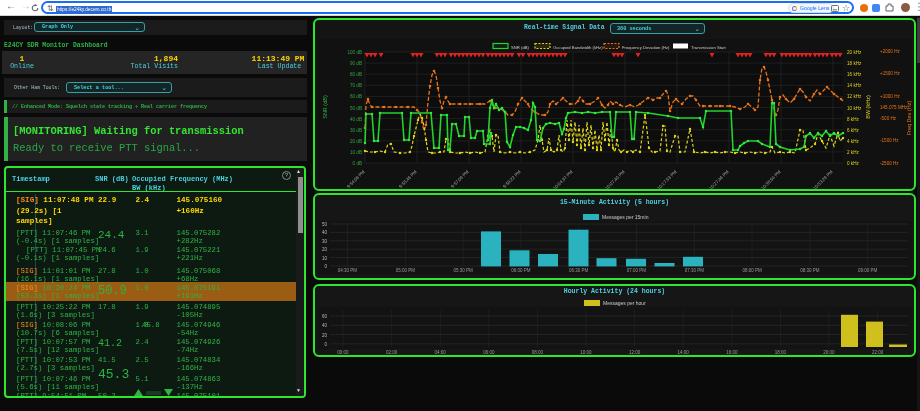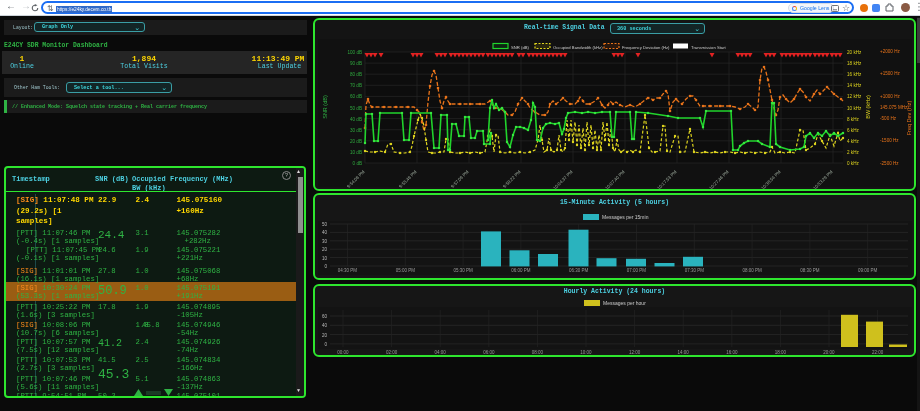--- a/index.html
+++ b/index.html
@@ -56,39 +56,43 @@
   <div class="sel abs" style="left:30px;top:2.8px;width:111px;height:10px;font-size:5.2px;line-height:9px;padding-left:7px;">Graph Only<span class="chev">⌄</span></div>
 </div>
 
 <div class="abs mono nw" style="left:4px;top:41.5px;font-size:6.4px;font-weight:bold;color:#2fb344;">E24CY SDR Monitor Dashboard</div>
 
 <div class="abs mono" style="left:2px;top:51px;width:305px;height:23px;background:#252525;">
   <div class="abs" style="left:6px;top:3px;width:28px;text-align:center;">
         <div class="yl" style="font-size:8px;font-weight:bold;">1</div>
         <div class="cy" style="font-size:6.6px;">Online</div>
       </div>
-  <div class="abs" style="left:108px;top:3px;width:68px;text-align:center;">
+  <div class="abs" style="left:108px;top:3px;width:68px;text-align:right;">
         <div class="yl" style="font-size:8px;font-weight:bold;">1,894</div>
         <div class="cy" style="font-size:6.6px;">Total Visits</div>
       </div>
   <div class="abs" style="left:248px;top:3px;width:56px;text-align:center;">
         <div class="yl nw" style="font-size:8px;font-weight:bold;">11:13:49 PM</div>
         <div class="cy nw" style="font-size:6.6px;margin-left:3px;">Last Update</div>
       </div>
 </div>
 
 <div class="bar mono" style="top:78px;height:19px;">
   <span class="abs" style="left:10px;top:7px;font-size:4.8px;color:#9fc6cc;">Other Ham Tools:</span>
   <div class="sel abs" style="left:62px;top:4px;width:106px;height:11px;font-size:5.2px;line-height:10px;padding-left:7px;">Select a tool...<span class="chev">⌄</span></div>
 </div>
 
 <div class="bar mono" style="top:100px;height:13px;border-left:3px solid #2fb344;">
   <span class="abs nw" style="left:5px;top:4px;font-size:5px;color:#2fb344;font-weight:bold;">// Enhanced Mode: Squelch state tracking + Real carrier frequency</span>
 </div>
 
+<div class="bar mono" style="top:117px;height:44px;background:#212121;border-left:4px solid #2fb344;">
+  <div class="abs nw" style="left:5px;top:8px;font-size:10.4px;font-weight:bold;color:#33e633;">[MONITORING] Waiting for transmission</div>
+  <div class="abs nw" style="left:5px;top:24.5px;font-size:10.4px;color:#28a745;">Ready to receive PTT signal...</div>
+</div>
 
 <div class="abs mono" id="tbl" style="left:4px;top:166px;width:302px;height:232px;border:2px solid #2ee62e;border-radius:4px;background:#0d1a12;overflow:hidden;">
   <div class="abs cy nw" style="left:6px;top:7px;font-size:7px;font-weight:bold;">Timestamp</div>
   <div class="abs cy nw" style="left:89px;top:7px;font-size:7px;font-weight:bold;">SNR (dB)</div>
   <div class="abs cy" style="left:126px;top:7px;font-size:7px;font-weight:bold;line-height:9px;">Occupied<br>BW (kHz)</div>
   <div class="abs cy nw" style="left:164px;top:7px;font-size:7px;font-weight:bold;">Frequency (MHz)</div>
   <div class="abs" style="left:276px;top:3px;width:9px;height:9px;border:1px solid #888;border-radius:50%;color:#aaa;font-size:6px;text-align:center;line-height:8px;">?</div>
   <div class="abs" style="left:0;top:23px;width:290px;height:1px;background:#2ee62e;"></div>
   <div class="abs" style="left:29px;top:26px;width:1px;height:202px;background:#1c4a4a;"></div>
   <div class="abs" style="left:0px;top:114px;width:290px;height:19px;background:#9a5d13;"></div>
@@ -97,21 +101,21 @@
       <div class="abs nw" style="left:10px;top:49.2px;color:#ffd700;font-weight:bold;font-size:7.6px;">samples]</div>
       <div class="abs nw" style="left:92px;top:28.2px;color:#ffd700;font-weight:bold;font-size:7.6px;">22.9</div>
       <div class="abs nw" style="left:129.5px;top:28.2px;color:#ffd700;font-weight:bold;font-size:7.6px;">2.4</div>
       <div class="abs nw" style="left:170.5px;top:28.2px;color:#ffd700;font-weight:bold;font-size:7.6px;">145.075160</div>
       <div class="abs nw" style="left:170.5px;top:38.7px;color:#ffd700;font-weight:bold;font-size:7.6px;">+160Hz</div>
       <div class="abs nw" style="left:10px;top:60.5px;color:#2fb344;font-size:7.3px;"><span style="color:#2fb344;">[PTT]</span> 11:07:46 PM</div>
       <div class="abs nw" style="left:10px;top:68.5px;color:#2fb344;font-size:7.3px;">(-0.4s) [1 samples]</div>
       <div class="abs nw" style="left:92px;top:60.5px;color:#2fb344;font-size:11px;">24.4</div>
       <div class="abs nw" style="left:129.5px;top:60.5px;color:#2fb344;font-size:7.3px;">3.1</div>
       <div class="abs nw" style="left:170.5px;top:60.5px;color:#2fb344;font-size:7.3px;">145.075282</div>
-      <div class="abs nw" style="left:170.5px;top:68.5px;color:#2fb344;font-size:7.3px;margin-left:8px;">+282Hz</div>
+      <div class="abs nw" style="left:170.5px;top:68.5px;color:#2fb344;font-size:7.3px;">+282Hz</div>
       <div class="abs nw" style="left:20px;top:78px;color:#2fb344;font-size:7.3px;"><span style="color:#2fb344;">[PTT]</span> 11:07:45 PM</div>
       <div class="abs nw" style="left:10px;top:86.0px;color:#2fb344;font-size:7.3px;">(-0.1s) [1 samples]</div>
       <div class="abs nw" style="left:92px;top:78px;color:#2fb344;font-size:7.3px;">24.6</div>
       <div class="abs nw" style="left:129.5px;top:78px;color:#2fb344;font-size:7.3px;">1.9</div>
       <div class="abs nw" style="left:170.5px;top:78px;color:#2fb344;font-size:7.3px;">145.075221</div>
       <div class="abs nw" style="left:170.5px;top:86.0px;color:#2fb344;font-size:7.3px;">+221Hz</div>
       <div class="abs nw" style="left:10px;top:98.8px;color:#2fb344;font-size:7.3px;"><span style="color:#ff8c1a;">[SIG]</span> 11:01:01 PM</div>
       <div class="abs nw" style="left:10px;top:106.8px;color:#2fb344;font-size:7.3px;">(16.1s) [1 samples]</div>
       <div class="abs nw" style="left:92px;top:98.8px;color:#2fb344;font-size:7.3px;">27.8</div>
       <div class="abs nw" style="left:129.5px;top:98.8px;color:#2fb344;font-size:7.3px;">1.0</div>

